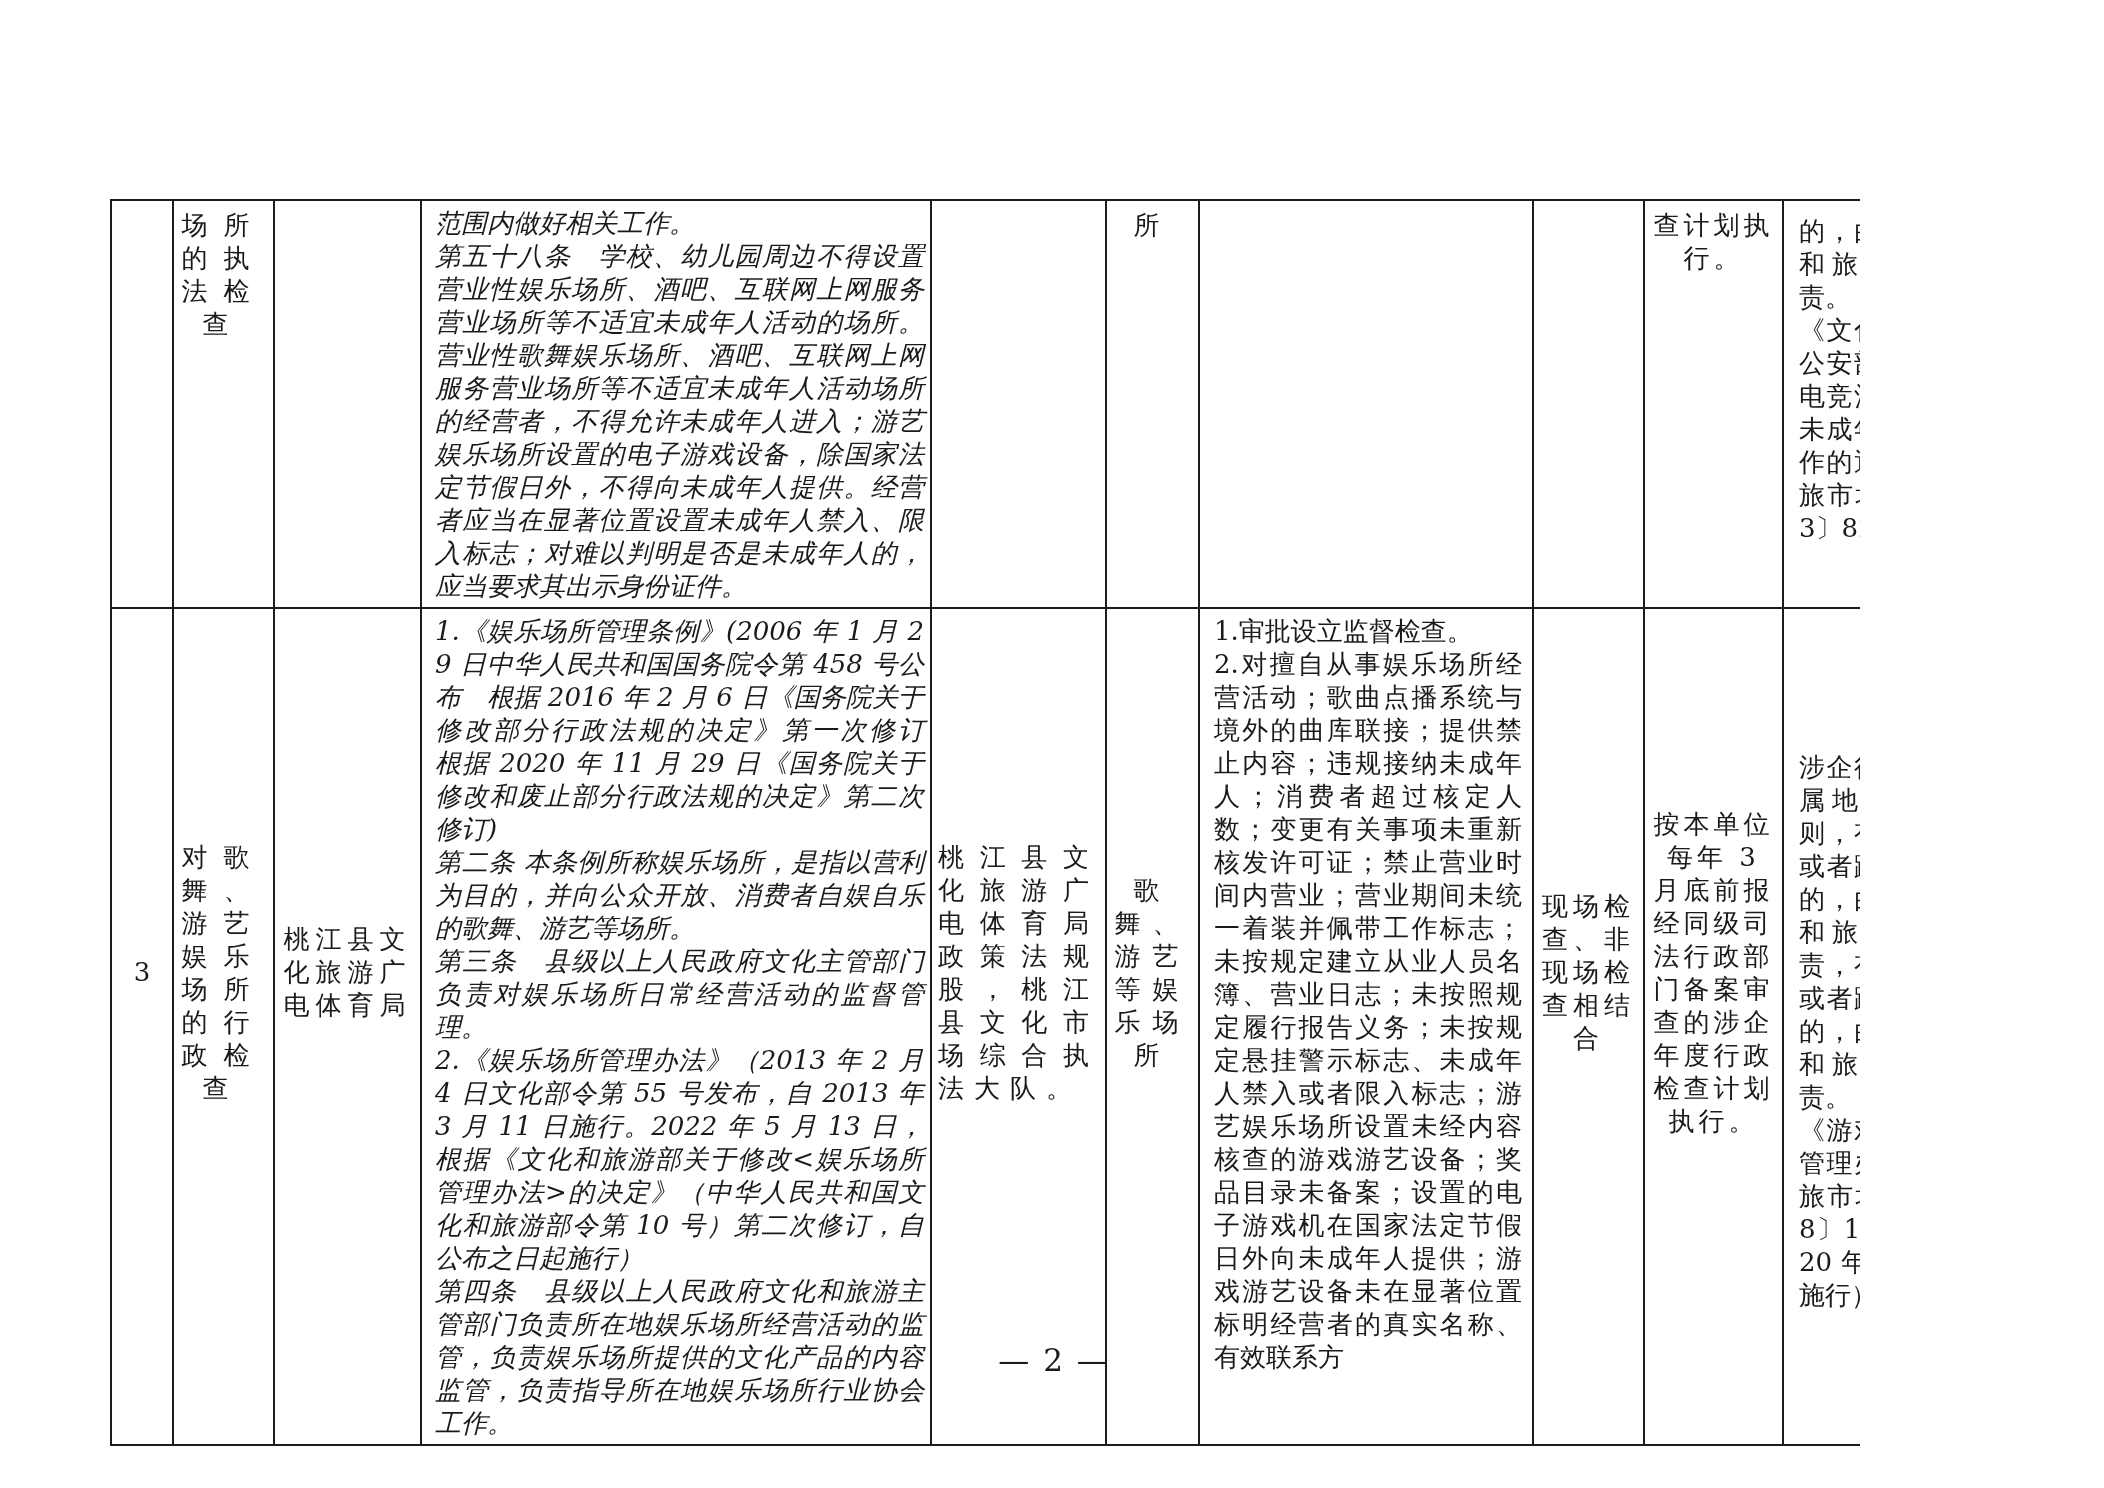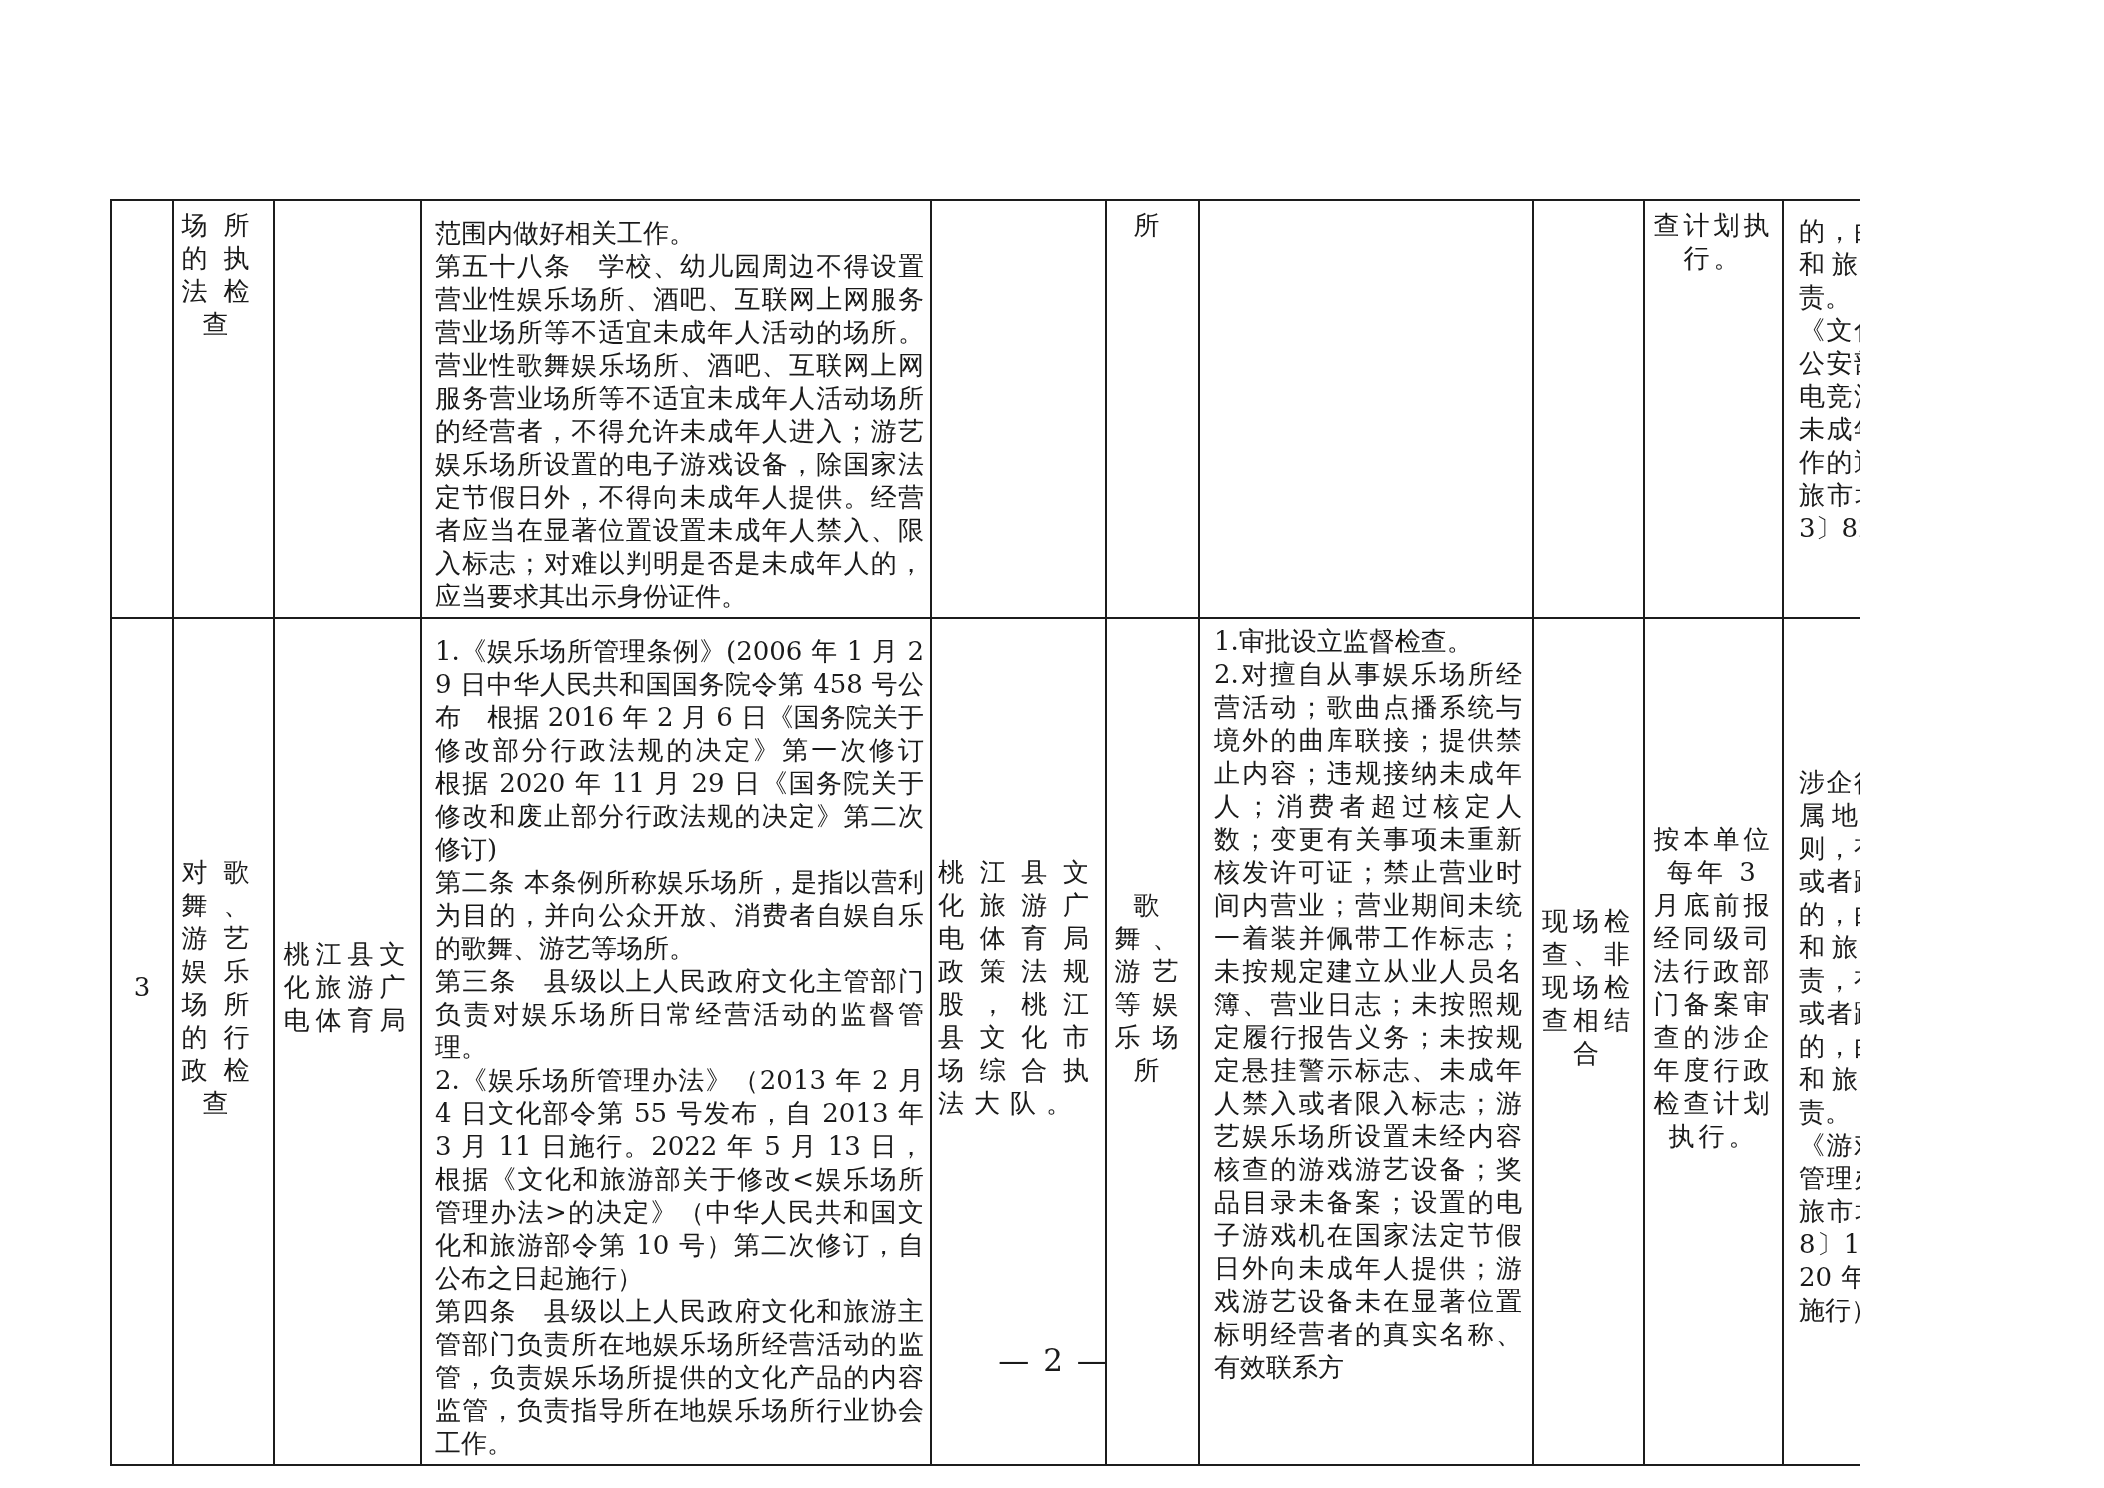--- a/index.html
+++ b/index.html
@@ -18,21 +18,21 @@
     border:2px solid #1c1c1c;
     font-size:26px;line-height:33px;
     white-space:pre-wrap;word-break:break-all;
     padding:8px 6px 4px 6px;
     vertical-align:top;
   }
   td.top{vertical-align:top;}
   td.mid{vertical-align:middle;}
   td.ctr{text-align:center;}
   td.jst{text-align:justify;}
-  td.body-l{padding:16px 6px 4px 13px;text-align:justify;}
+  td.body-l{padding:6px 6px 4px 13px;text-align:justify;font-style:italic;}
   td.body-m{padding:6px 10px 4px 14px;text-align:justify;margin-top:12px;}
   td.body-r{padding:14px 8px 4px 15px;text-align:justify;}
   td.ls16{letter-spacing:16px;}
   td.ls6{letter-spacing:6px;text-align:center;}
   td.ls10{letter-spacing:10px;}
   td.ls12{letter-spacing:12px;}
   td.ls5{letter-spacing:5px;border-radius:15px;}
   td.ls4{letter-spacing:4px;}
   td.lift{padding-bottom:116px;}
   .pageno{

